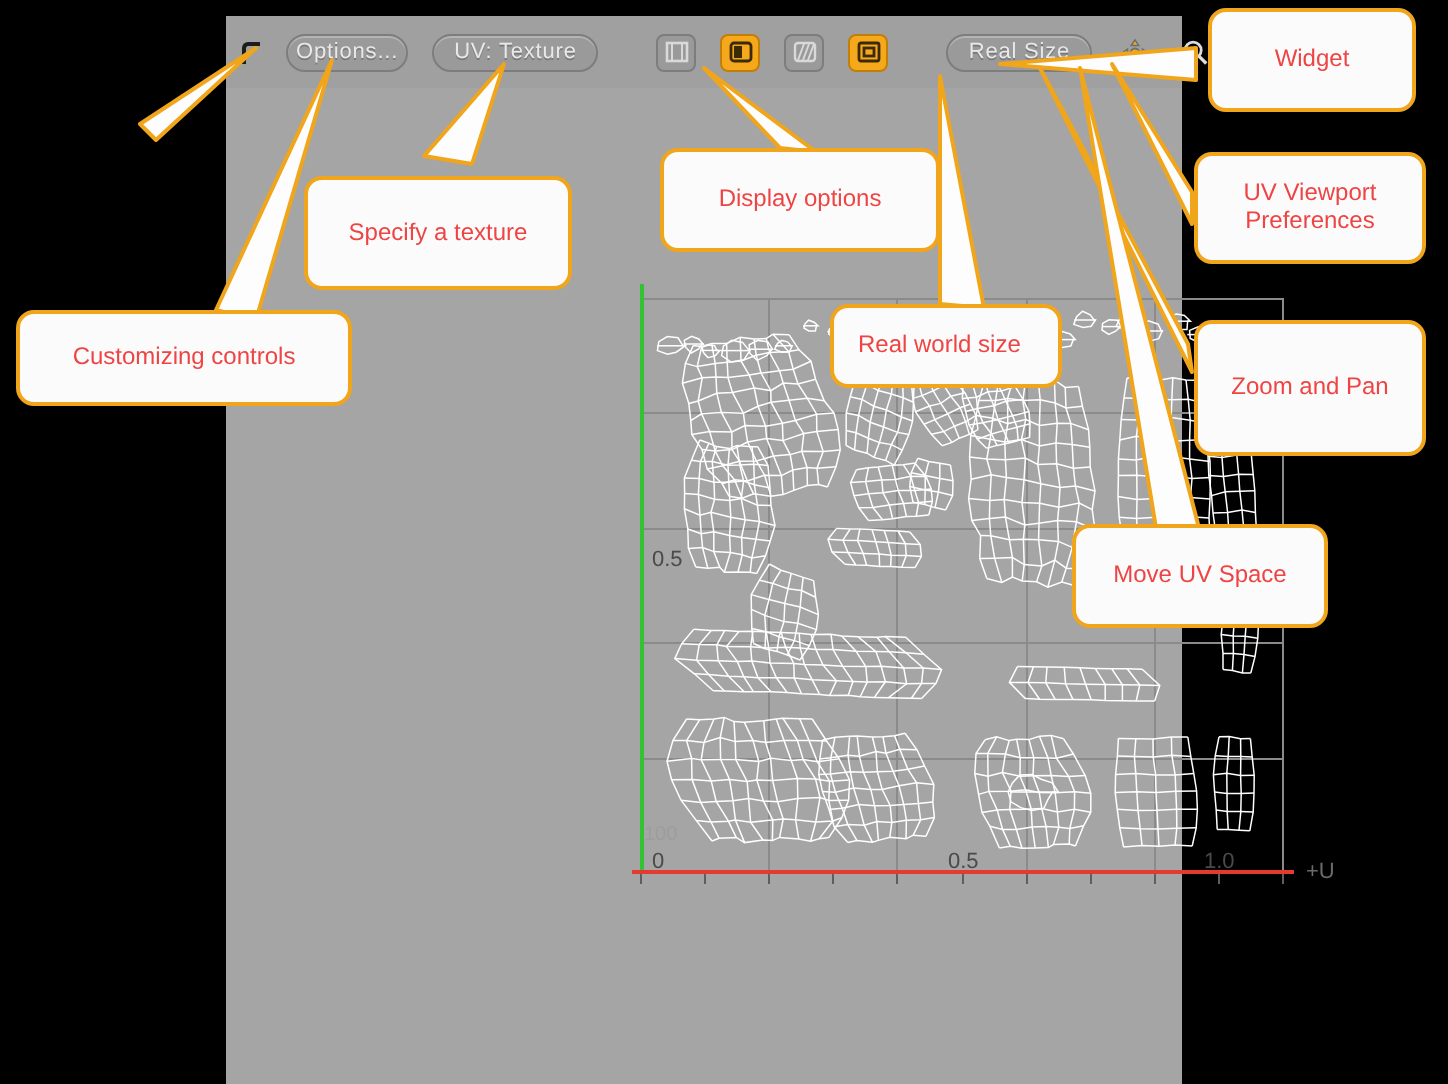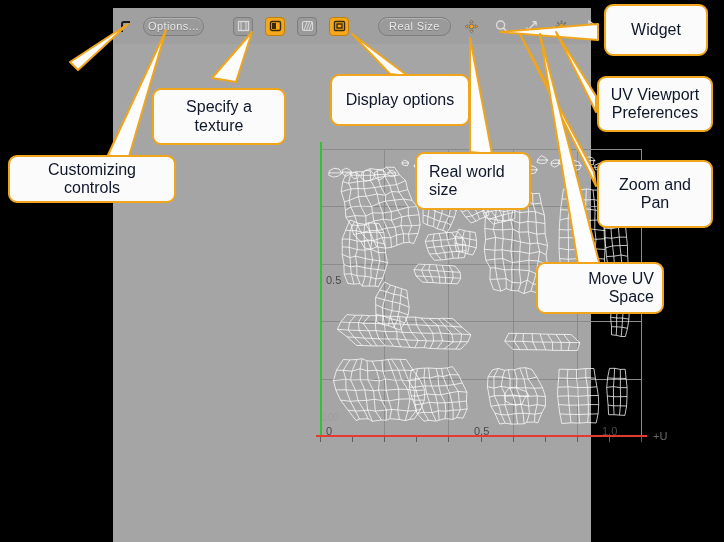--- a/index.html
+++ b/index.html
@@ -50,21 +50,21 @@
   .tick{position:absolute;background:#5e5e5e;width:1px;height:5px;}
   .axlabel{position:absolute;color:#4a4a4a;font-size:11px;}
   #mesh{position:absolute;left:94px;top:94px;width:322px;height:290px;}
 
   
   .foot{position:absolute;font-size:11px;color:#b9b9b9;white-space:nowrap;}
   #footAll{right:29px;top:489px;color:#f0a91c;text-align:right;}
 
   
   .callout{position:absolute;background:#fbfbfb;border:2px solid #f0a51b;
-           border-radius:9px;color:#0f172a;font-size:16px;
+           border-radius:9px;color:#ef4444;font-size:12px;
            display:flex;align-items:center;justify-content:center;
            text-align:center;box-sizing:border-box;padding:4px 8px;
            line-height:1.15;z-index:40;}
   #svgPoint{position:absolute;left:0;top:0;width:724px;height:542px;z-index:30;
             pointer-events:none;}
 </style>
 </head>
 <body>
 
 <div id="root">
@@ -441,20 +441,21 @@
         <div class="tick" style="left: 415px; top: 385px;"></div>
       </div>
   </div>
 
   <div id="toolbar">
 
     <div class="thumb-handle"></div>
 
     <div class="pill options">Options...</div>
 
+    <div class="pill texture">UV: Texture</div>
 
     <div class="gap"></div>
 
     <div class="icobtn">
       <svg width="13" height="12">
           <rect x="1.5" y="1.5" width="10" height="9" fill="none" stroke="#d9d9d9" stroke-width="1.3"></rect>
           <line x1="4" y1="1.5" x2="4" y2="10.5" stroke="#d9d9d9" stroke-width="1"></line>
           <line x1="9" y1="1.5" x2="9" y2="10.5" stroke="#d9d9d9" stroke-width="1"></line>
         </svg>
     </div>
@@ -551,21 +552,21 @@
     </g>
   </svg>
 
 
   <div class="callout" style="left:8px;top:155px;width:168px;height:48px;">Customizing controls</div>
 
   <div class="callout" style="left:152px;top:88px;width:134px;height:57px;">Specify a texture</div>
 
   <div class="callout" style="left:330px;top:74px;width:140px;height:52px;">Display options</div>
 
-  <div class="callout" style="left:415px;top:152px;width:116px;height:58px;padding:0 12px;justify-content:flex-start;text-align:left;">Real world size</div>
+  <div class="callout" style="left:415px;top:152px;width:116px;height:42px;padding:0 12px;justify-content:flex-start;text-align:left;">Real world size</div>
 
   <div class="callout" style="left:604px;top:4px;width:104px;height:52px;">Widget</div>
 
   <div class="callout" style="left:597px;top:76px;width:116px;height:56px;">UV Viewport Preferences</div>
 
   <div class="callout" style="left:597px;top:160px;width:116px;height:68px;">Zoom and Pan</div>
 
   <div class="callout" style="left:536px;top:262px;width:128px;height:52px;text-align:right;">Move UV Space</div>
 
 </div>

